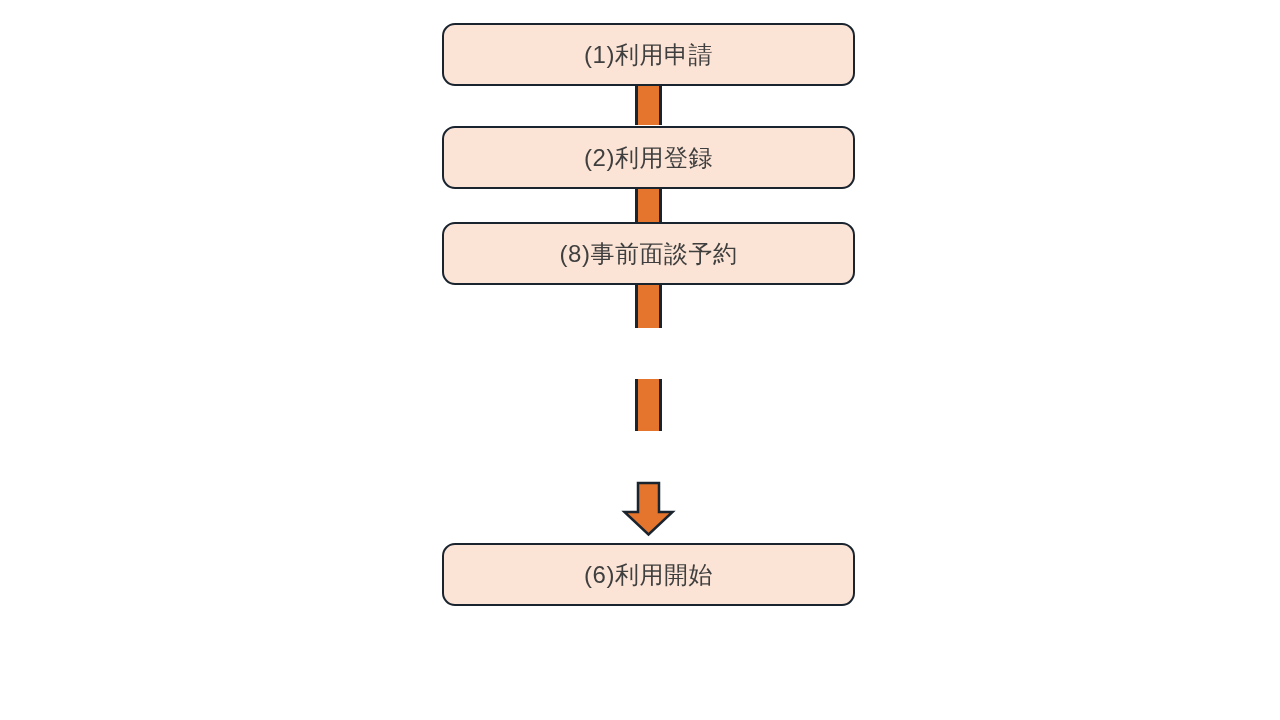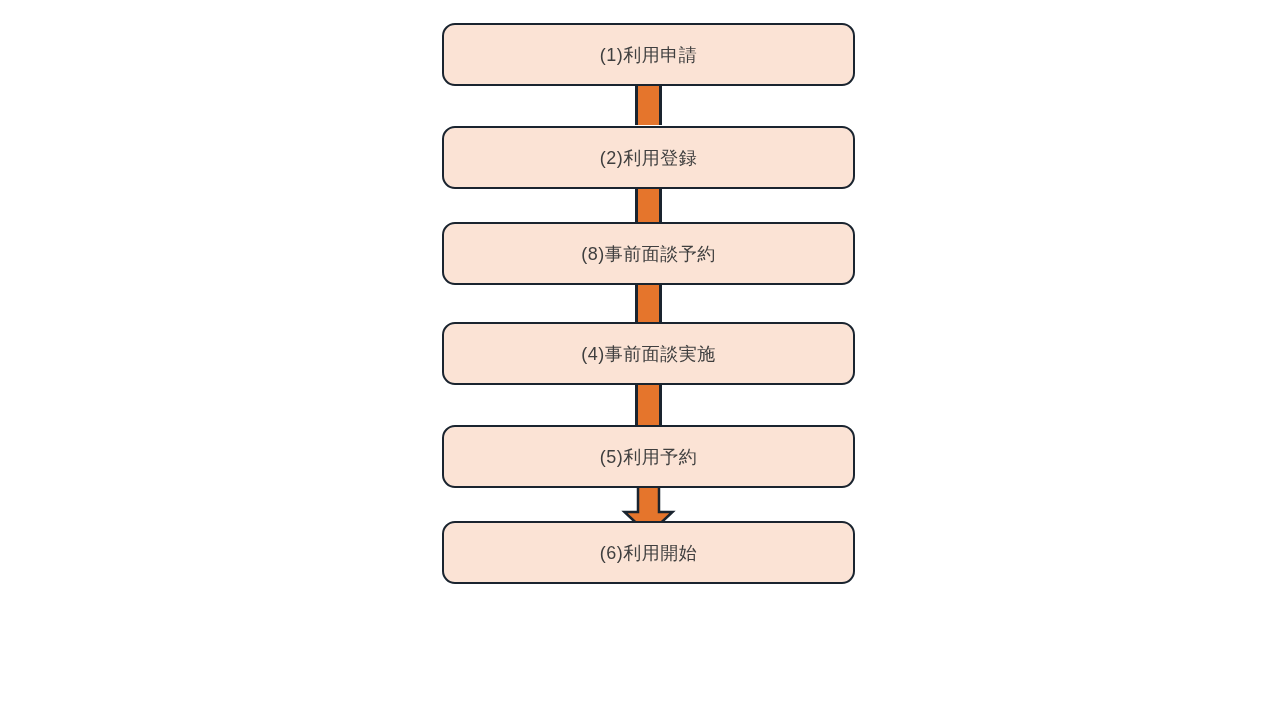--- a/index.html
+++ b/index.html
@@ -23,21 +23,21 @@
     box-sizing: border-box;
     background: var(--step-fill, #FBE3D5);
     border: 2.5px solid var(--step-border, #1A242F);
     border-radius: 13px;
     display: flex;
     align-items: center;
     justify-content: center;
     z-index: 2;
   }
   .flow-step .label {
-    font-size: 18px;
+    font-size: 24px;
     color: var(--label-text, #3F3F3F);
     letter-spacing: 0.5px;
     white-space: nowrap;
   }
   .connector {
     position: absolute;
     left: 635px;
     width: 27px;
     box-sizing: border-box;
     background: var(--connector-fill, #E5752C);
@@ -76,25 +76,19 @@
   </div>
 
   <div class="flow-step" style="top:126px">
     <span class="label">(2)利用登録</span>
   </div>
 
   <div class="flow-step" style="top:222px">
     <span class="label">(8)事前面談予約</span>
   </div>
 
-  <div class="flow-step" style="top:322px">
-    <span class="label">(4)事前面談実施</span>
-  </div>
 
-  <div class="flow-step" style="top:425px">
-    <span class="label">(5)利用予約</span>
-  </div>
 
-  <div class="flow-step" style="top:521px">
+  <div class="flow-step" style="top:543px">
     <span class="label">(6)利用開始</span>
   </div>
 
 </div>
 
 </body></html>

